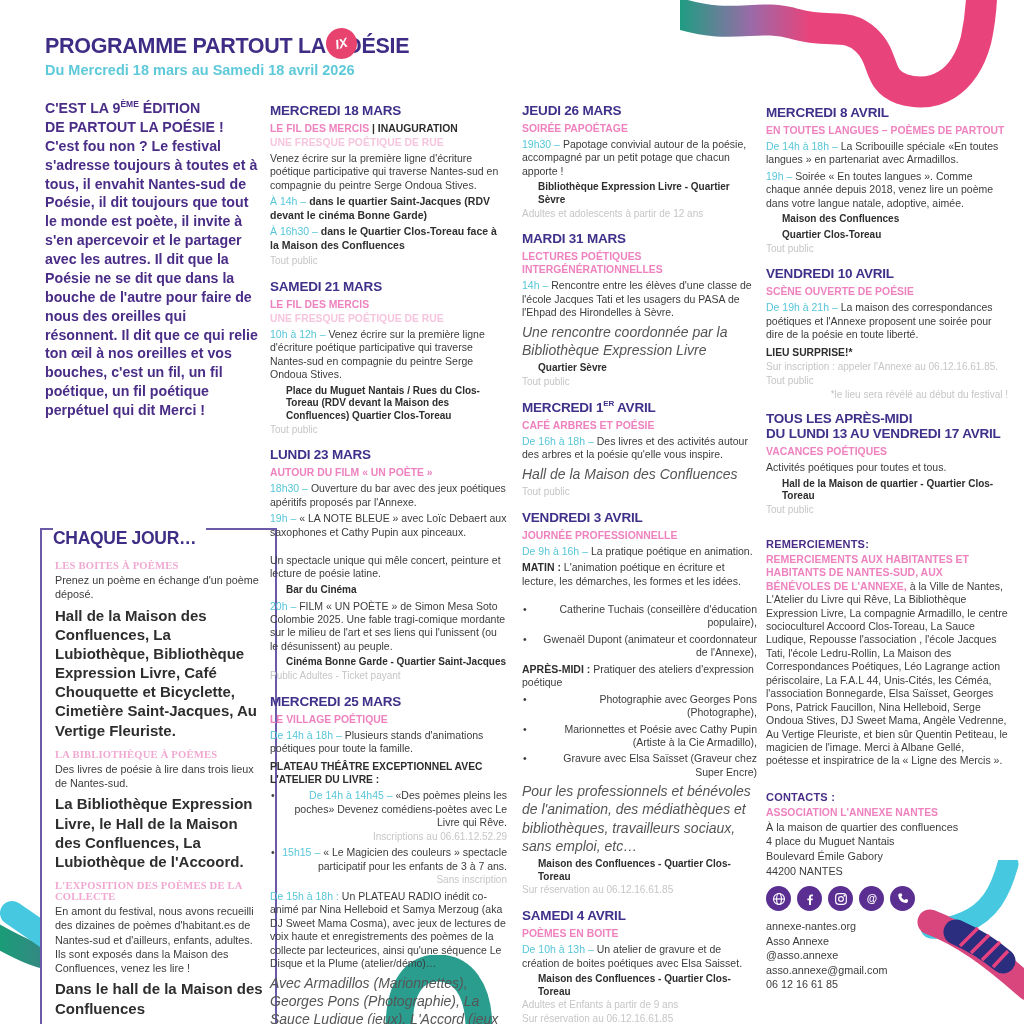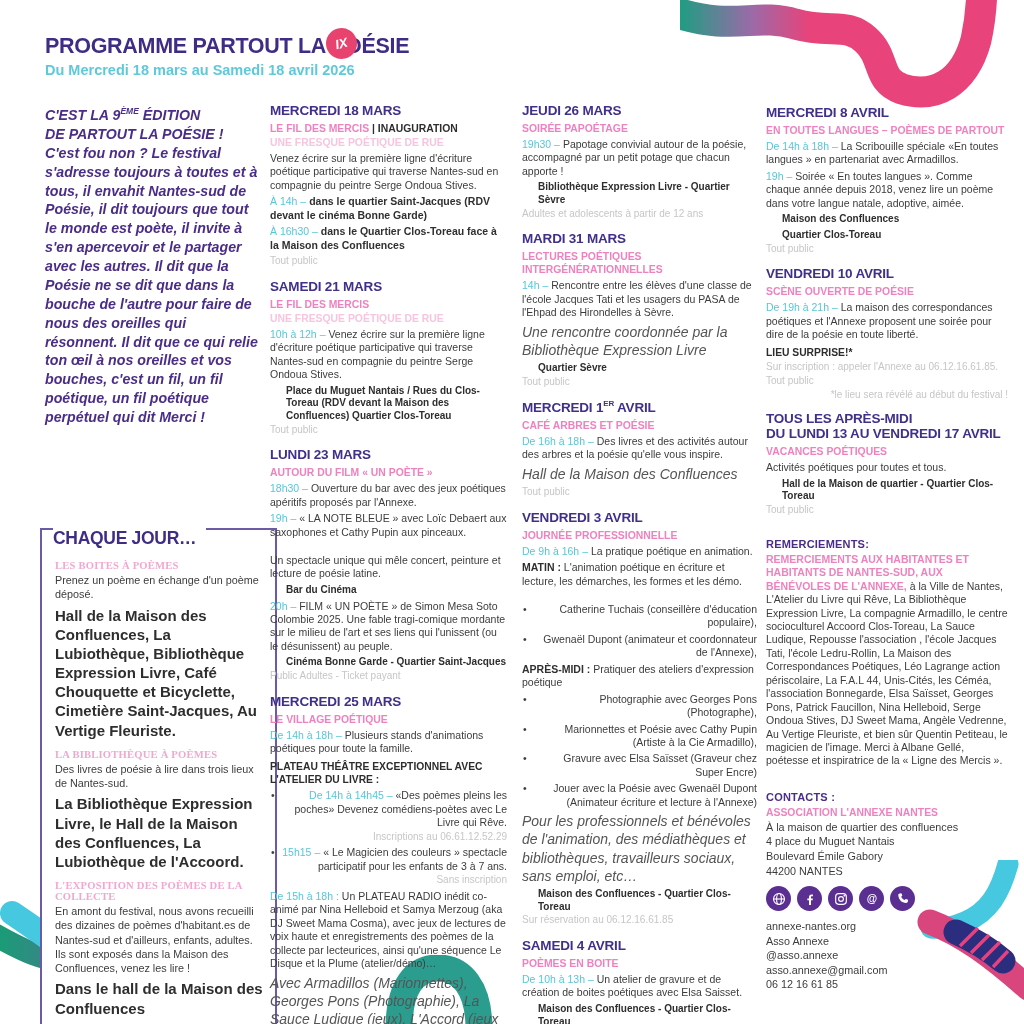--- a/index.html
+++ b/index.html
@@ -8,21 +8,21 @@
   .deco{position:absolute;pointer-events:none;}
   
   #header{position:absolute;left:45px;top:34px;}
   #page-title{font-size:21.5px;font-weight:bold;color:#3f2c85;letter-spacing:-0.3px;margin:0;}
   #edition-badge{position:absolute;left:281px;top:-6px;width:31px;height:31px;border-radius:50%;
       background:#e8436f;color:#fff;font-size:13px;font-weight:bold;font-style:italic;
       display:flex;align-items:center;justify-content:center;transform:rotate(-14deg);}
   #page-subtitle{font-size:14.5px;font-weight:bold;color:#5ec9d9;margin-top:3px;}
   
   .col{position:absolute;}
-  #col1{left:45px;top:106px;width:213px;font-style:italic;}
+  #col1{left:45px;top:99px;width:213px;}
   #col2{left:270px;top:103px;width:237px;}
   #col3{left:522px;top:103px;width:235px;}
   #col4{left:766px;top:105px;width:242px;}
   
   #intro{font-size:14.2px;font-weight:bold;color:#4a2d87;line-height:1.33;}
   #intro sup{font-size:8.5px;}
   
   #daily-box{position:absolute;left:40px;top:528px;width:209px;border:2px solid #6a5aa8;
       padding:0 11px 13px 13px;background:#fff;}
   #daily-box h2{font-size:17.5px;font-weight:bold;color:#3f2c85;letter-spacing:-0.3px;
@@ -189,29 +189,28 @@
       <h3 class="day"><span>MERCREDI 1</span><sup>ER</sup><span> AVRIL</span></h3>
       <div class="ev-title"><span class="pink">CAFÉ ARBRES ET POÉSIE</span></div>
       <div class="p"><span class="time">De 16h à 18h – </span><span>Des livres et des activités autour des arbres et la poésie qu'elle vous inspire.</span></div>
       <div class="italic">Hall de la Maison des Confluences</div>
       <div class="meta">Tout public</div>
     </div>
     <div class="section">
       <h3 class="day"><span>VENDREDI 3 AVRIL</span></h3>
       <div class="ev-title"><span class="pink">JOURNÉE PROFESSIONNELLE</span></div>
       <div class="p"><span class="time">De 9h à 16h – </span><span>La pratique poétique en animation.</span></div>
-      <div class="p"><span class="boldtx">MATIN : </span><span>L'animation poétique en écriture et lecture, les démarches, les formes et les démo.</span></div>
+      <div class="p"><span class="boldtx">MATIN : </span><span>L'animation poétique en écriture et lecture, les démarches, les formes et les idées.</span></div>
       <div class="gap"></div>
       <div class="p bullet"><span>Catherine Tuchais (conseillère d'éducation populaire),</span></div>
       <div class="p bullet"><span>Gwenaël Dupont (animateur et coordonnateur de l'Annexe),</span></div>
       <div class="p"><span class="boldtx">APRÈS-MIDI : </span><span>Pratiquer des ateliers d'expression poétique</span></div>
       <div class="p bullet"><span>Photographie avec Georges Pons (Photographe),</span></div>
       <div class="p bullet"><span>Marionnettes et Poésie avec Cathy Pupin (Artiste à la Cie Armadillo),</span></div>
       <div class="p bullet"><span>Gravure avec Elsa Saïsset (Graveur chez Super Encre)</span></div>
-      <div class="p bullet"><span>Jouer avec la Poésie avec Gwenaël Dupont (Animateur écriture et lecture à l'Annexe)</span></div>
       <div class="italic">Pour les professionnels et bénévoles de l'animation, des médiathèques et bibliothèques, travailleurs sociaux, sans emploi, etc…</div>
       <div class="venue">Maison des Confluences - Quartier Clos-Toreau</div>
       <div class="meta">Sur réservation au 06.12.16.61.85</div>
     </div>
     <div class="section">
       <h3 class="day"><span>SAMEDI 4 AVRIL</span></h3>
       <div class="ev-title"><span class="pink">POÈMES EN BOITE</span></div>
       <div class="p"><span class="time">De 10h à 13h – </span><span>Un atelier de gravure et de création de boites poétiques avec Elsa Saisset.</span></div>
       <div class="venue">Maison des Confluences - Quartier Clos-Toreau</div>
       <div class="meta">Adultes et Enfants à partir de 9 ans</div>

